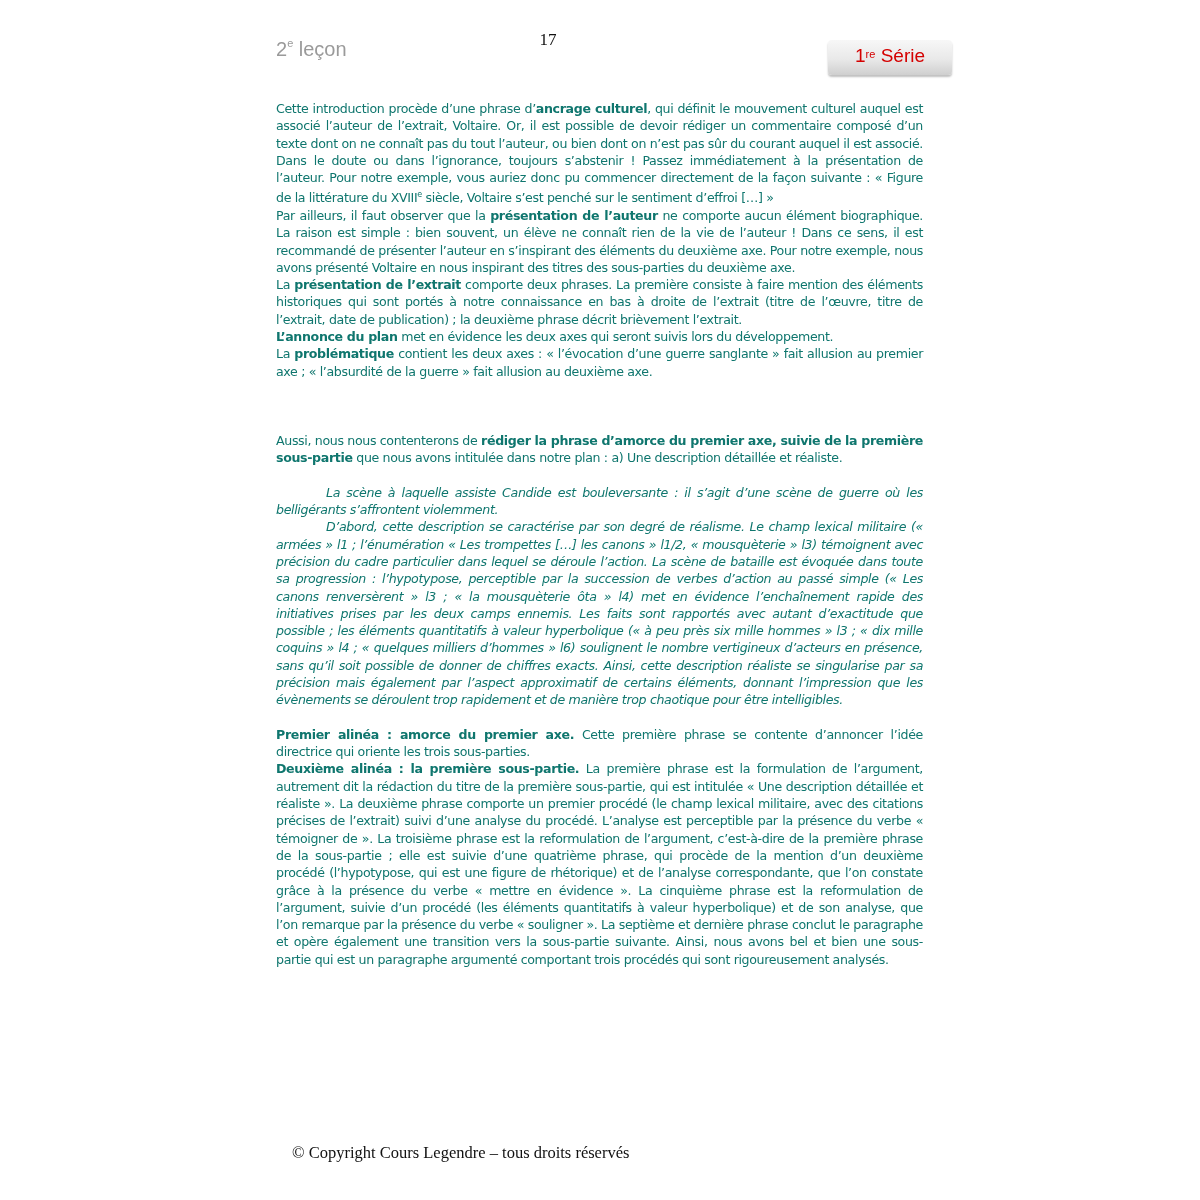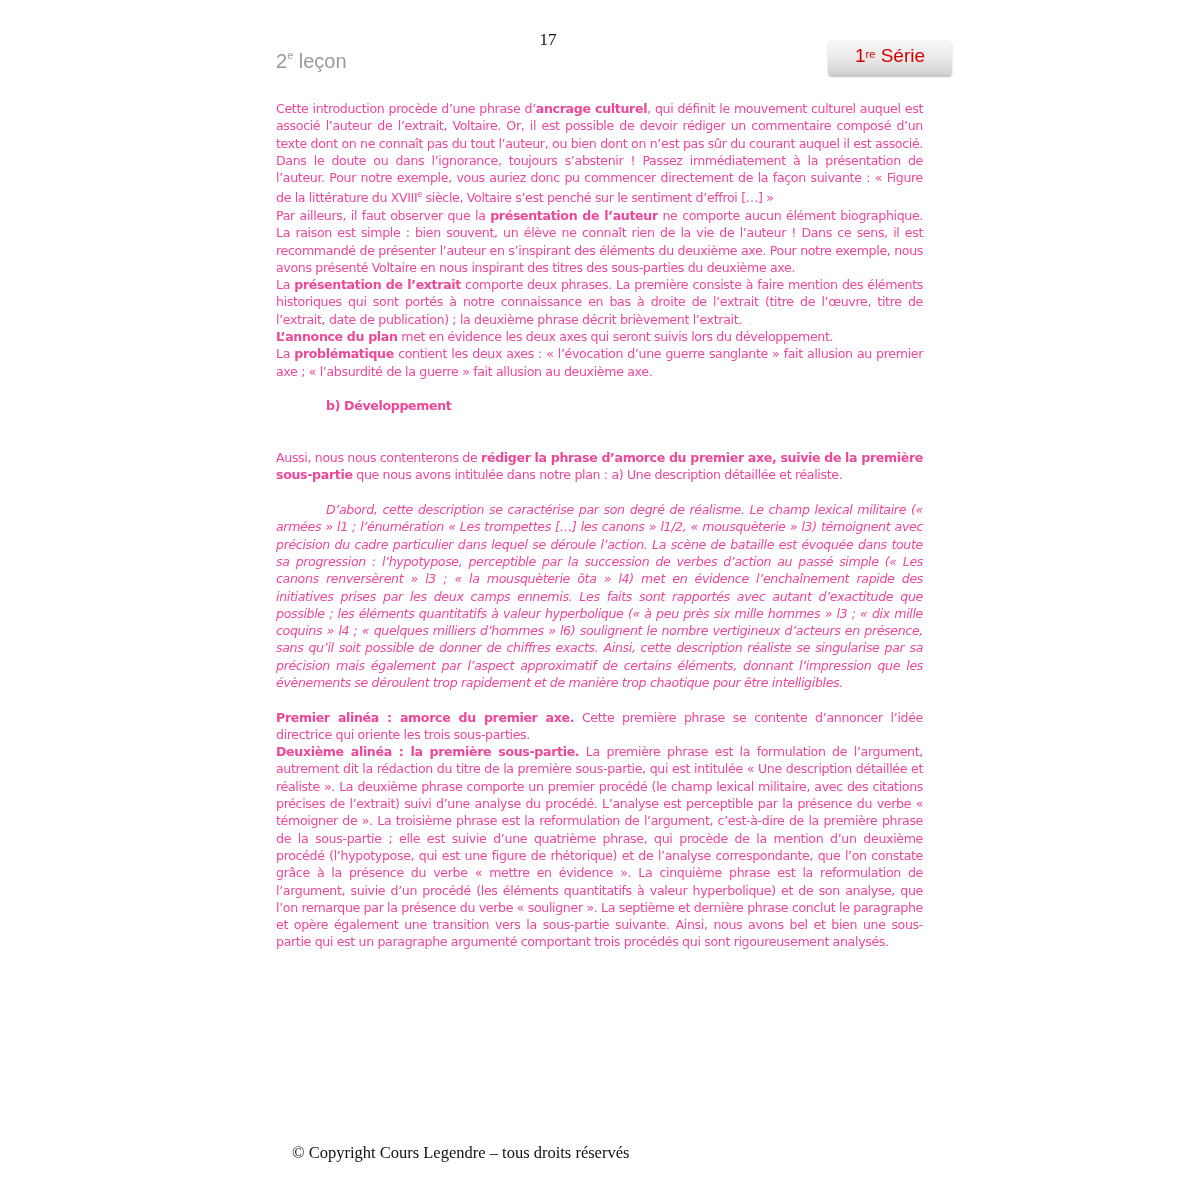--- a/index.html
+++ b/index.html
@@ -1,27 +1,27 @@
 <!DOCTYPE html>
 <html><head>
 <meta charset="utf-8">
 <style>
   html, body { margin:0; padding:0; background:#ffffff; }
   body { width:1200px; height:1200px; position:relative; overflow:hidden; }
   .page-number { position:absolute; top:30px; left:0; width:1096px; text-align:center;
     font-family:"Liberation Serif", serif; font-size:17px; color:#111; }
-  .lesson { position:absolute; top:50px; left:276px; font-family:"Liberation Sans", sans-serif;
+  .lesson { position:absolute; top:38px; left:276px; font-family:"Liberation Sans", sans-serif;
     font-size:20px; color:#9a9a9a; }
   .lesson sup, .badge sup { font-size:11px; vertical-align:top; position:relative; top:-1px; }
   .badge { position:absolute; top:40px; left:828px; width:124px; height:35px; border-radius:4px;
     background:linear-gradient(#f7f7f7 0%, #e9e9e9 55%, #cfcfcf 100%);
     box-shadow:0 2px 2px rgba(0,0,0,0.25); text-align:center; line-height:31px;
     font-family:"Liberation Sans", sans-serif; font-size:19px; color:#d40000; }
   .content { position:absolute; top:100px; left:276px; width:647px;
-    font-family:"DejaVu Sans", sans-serif; font-size:12.6px; line-height:17.3px; color:#ec4899;
+    font-family:"DejaVu Sans", sans-serif; font-size:12.6px; line-height:17.3px; color:#0f766e;
     text-align:justify; letter-spacing:-0.35px; word-spacing:0px; }
   .content p { margin:0; }
   .content b { font-weight:bold; }
   .gap { height:17.3px; }
   .subhead { padding-left:50px; font-weight:bold; margin:0; }
   .italic { font-style:italic; }
   .indent { text-indent:50px; }
   .footer { position:absolute; top:1143px; left:276px; font-family:"Liberation Serif", serif;
     font-size:16.5px; color:#111;margin-left:16px; }
 </style>
@@ -34,24 +34,24 @@
 
 <div class="badge"><span>1</span><sup>re</sup><span> Série</span></div>
 
 <div class="content">
   <p><span>Cette introduction procède d’une phrase d’</span><b>ancrage culturel</b><span>, qui définit le mouvement culturel auquel est associé l’auteur de l’extrait, Voltaire. Or, il est possible de devoir rédiger un commentaire composé d’un texte dont on ne connaît pas du tout l’auteur, ou bien dont on n’est pas sûr du courant auquel il est associé. Dans le doute ou dans l’ignorance, toujours s’abstenir ! Passez immédiatement à la présentation de l’auteur. Pour notre exemple, vous auriez donc pu commencer directement de la façon suivante : « Figure de la littérature du XVIII</span><sup style="font-size:8px">e</sup><span> siècle, Voltaire s’est penché sur le sentiment d’effroi […] »</span></p>
   <p><span>Par ailleurs, il faut observer que la </span><b>présentation de l’auteur</b><span> ne comporte aucun élément biographique. La raison est simple : bien souvent, un élève ne connaît rien de la vie de l’auteur ! Dans ce sens, il est recommandé de présenter l’auteur en s’inspirant des éléments du deuxième axe. Pour notre exemple, nous avons présenté Voltaire en nous inspirant des titres des sous-parties du deuxième axe.</span></p>
   <p><span>La </span><b>présentation de l’extrait</b><span> comporte deux phrases. La première consiste à faire mention des éléments historiques qui sont portés à notre connaissance en bas à droite de l’extrait (titre de l’œuvre, titre de l’extrait, date de publication) ; la deuxième phrase décrit brièvement l’extrait.</span></p>
   <p><b>L’annonce du plan</b><span> met en évidence les deux axes qui seront suivis lors du développement.</span></p>
   <p><span>La </span><b>problématique</b><span> contient les deux axes : « l’évocation d’une guerre sanglante » fait allusion au premier axe ; « l’absurdité de la guerre » fait allusion au deuxième axe.</span></p>
   <div class="gap"></div>
-  <p class="subhead">b) Développement</p>
   <div class="gap"></div>
   <div class="gap"></div>
   <p><span>Aussi, nous nous contenterons de </span><b>rédiger la phrase d’amorce du premier axe, suivie de la première sous-partie</b><span> que nous avons intitulée dans notre plan : a) Une description détaillée et réaliste.</span></p>
   <div class="gap"></div>
+  <p class="italic indent">La scène à laquelle assiste Candide est bouleversante : il s’agit d’une scène de guerre où les belligérants s’affrontent violemment.</p>
   <p class="italic indent">D’abord, cette description se caractérise par son degré de réalisme. Le champ lexical militaire (« armées » l1 ; l’énumération « Les trompettes […] les canons » l1/2, « mousquèterie » l3) témoignent avec précision du cadre particulier dans lequel se déroule l’action. La scène de bataille est évoquée dans toute sa progression : l’hypotypose, perceptible par la succession de verbes d’action au passé simple (« Les canons renversèrent » l3 ; « la mousquèterie ôta » l4) met en évidence l’enchaînement rapide des initiatives prises par les deux camps ennemis. Les faits sont rapportés avec autant d’exactitude que possible ; les éléments quantitatifs à valeur hyperbolique (« à peu près six mille hommes » l3 ; « dix mille coquins » l4 ; « quelques milliers d’hommes » l6) soulignent le nombre vertigineux d’acteurs en présence, sans qu’il soit possible de donner de chiffres exacts. Ainsi, cette description réaliste se singularise par sa précision mais également par l’aspect approximatif de certains éléments, donnant l’impression que les évènements se déroulent trop rapidement et de manière trop chaotique pour être intelligibles.</p>
   <div class="gap"></div>
   <p><b>Premier alinéa : amorce du premier axe.</b><span> Cette première phrase se contente d’annoncer l’idée directrice qui oriente les trois sous-parties.</span></p>
   <p><b>Deuxième alinéa : la première sous-partie.</b><span> La première phrase est la formulation de l’argument, autrement dit la rédaction du titre de la première sous-partie, qui est intitulée « Une description détaillée et réaliste ». La deuxième phrase comporte un premier procédé (le champ lexical militaire, avec des citations précises de l’extrait) suivi d’une analyse du procédé. L’analyse est perceptible par la présence du verbe « témoigner de ». La troisième phrase est la reformulation de l’argument, c’est-à-dire de la première phrase de la sous-partie ; elle est suivie d’une quatrième phrase, qui procède de la mention d’un deuxième procédé (l’hypotypose, qui est une figure de rhétorique) et de l’analyse correspondante, que l’on constate grâce à la présence du verbe « mettre en évidence ». La cinquième phrase est la reformulation de l’argument, suivie d’un procédé (les éléments quantitatifs à valeur hyperbolique) et de son analyse, que l’on remarque par la présence du verbe « souligner ». La septième et dernière phrase conclut le paragraphe et opère également une transition vers la sous-partie suivante. Ainsi, nous avons bel et bien une sous-partie qui est un paragraphe argumenté comportant trois procédés qui sont rigoureusement analysés.</span></p>
 </div>
 
 <div class="footer">© Copyright Cours Legendre – tous droits réservés</div>
 
 </body></html>

